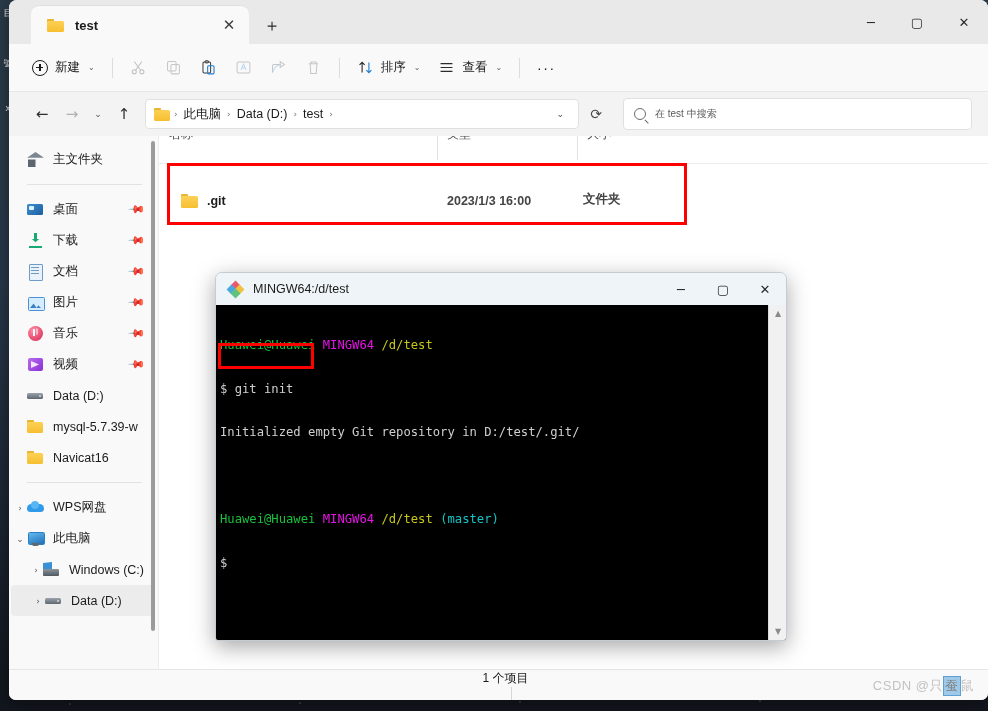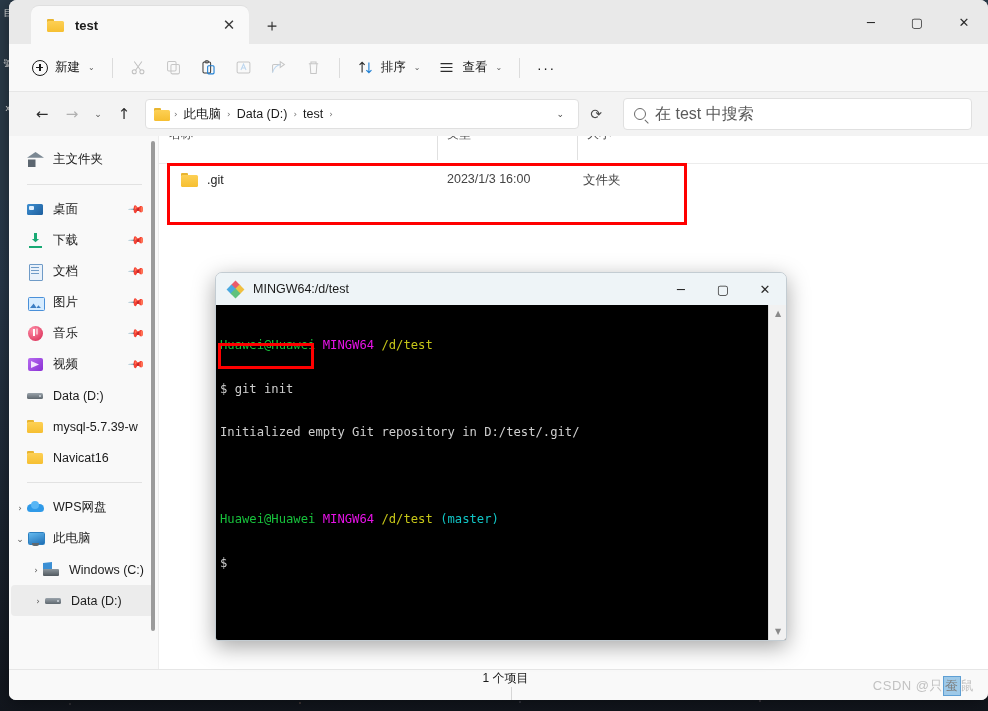--- a/index.html
+++ b/index.html
@@ -176,21 +176,21 @@
     display: flex; align-items: center; padding: 0 10px; gap: 9px;
   }
   .search-glass {
     width:12px;height:12px;border:1.3px solid #6a6a6a;border-radius:50%;
     position:relative; flex:0 0 auto;
   }
   .search-glass::after{
     content:"";position:absolute;right:-4px;bottom:-3px;width:5px;height:1.3px;
     background:#6a6a6a;transform:rotate(45deg);
   }
-  #searchbox .ph { font-size: 16px; color: #5a5a5a; }
+  #searchbox .ph { font-size: 10px; color: #5a5a5a; }
   
   #bodysplit {
     position: absolute; left: 0; right: 0; top: 136px; bottom: 31px;
     display: flex; background: #ffffff;
   }
   
   #sidebar {
     width: 150px; flex: 0 0 150px;
     background: #f9f9f9;
     position: relative;
@@ -272,21 +272,21 @@
   }
   .col.name { width: 278px; }
   .col.date { width: 136px; }
   .col.type { width: 140px; }
   .col.size { width: 100px; }
   .sort-caret {
     position:absolute; left: 155px; top: 1px; font-size: 9px; color:#555;
     font-family:"DejaVu Sans",sans-serif;
   }
   #filerow {
-    height: 36px; display:flex; align-items:flex-start; margin-top: 8px;
+    height: 36px; display:flex; align-items:flex-end; margin-top: 8px; font-weight: bold;
   }
   .cell { font-size: 12.5px; color: #1b1b1b; padding-left: 10px; }
   .cell.name { width: 278px; display:flex; align-items:center; gap:9px; padding-left: 22px;}
   .cell.date { width: 136px; color:#444; }
   .cell.type { width: 140px; color:#444; }
   .cell.size { width: 100px; }
   .rowfolder { width:17px;height:15px;position:relative;flex:0 0 auto;}
   .rowfolder::before{content:"";position:absolute;left:0;top:1px;width:7px;height:3px;background:#e8b530;border-radius:1px 1px 0 0;}
   .rowfolder::after{content:"";position:absolute;left:0;top:3px;width:17px;height:12px;background:linear-gradient(180deg,#fdd055,#f6bf31);border-radius:1.5px;}
   

